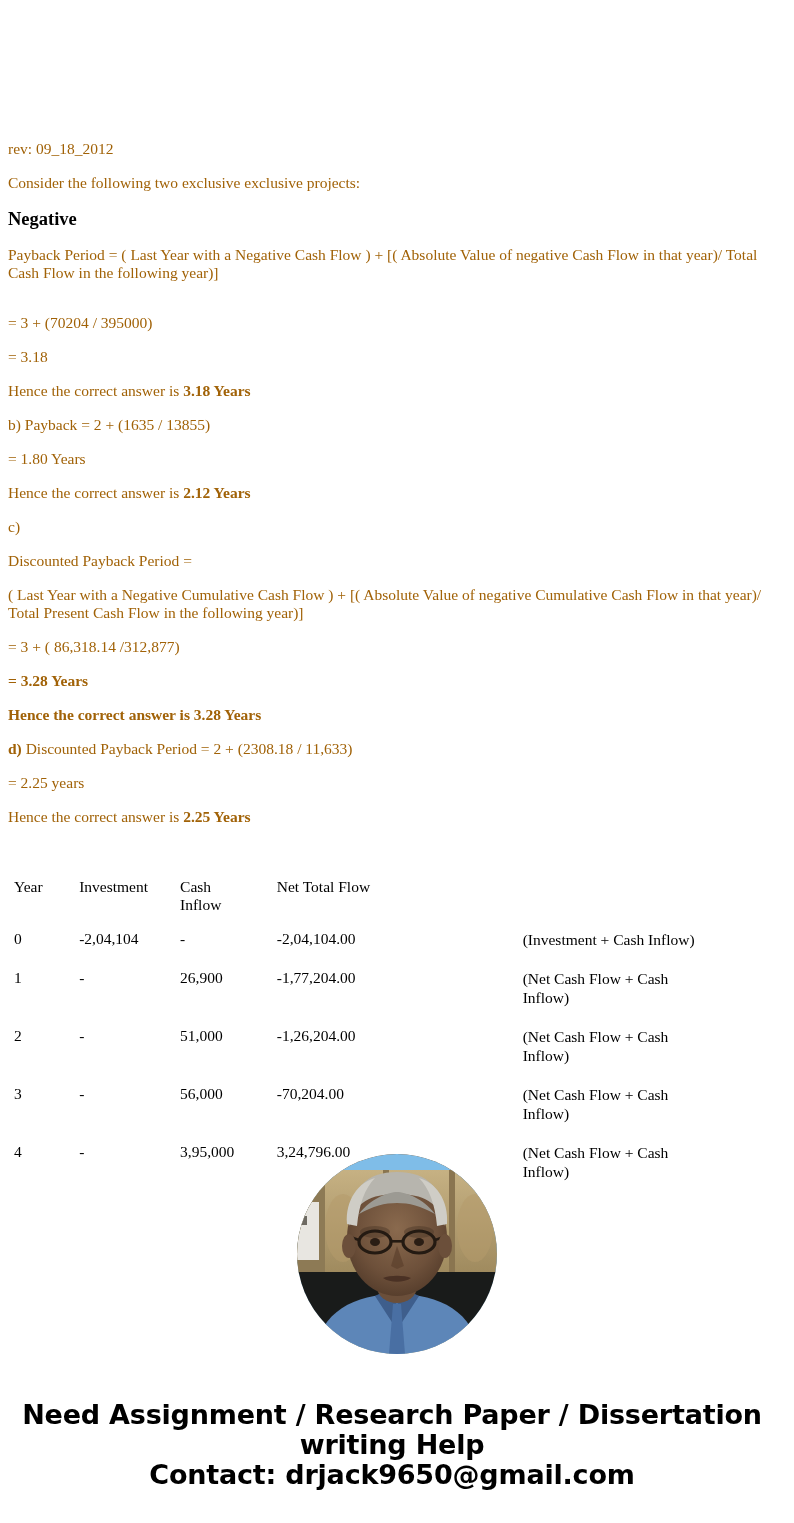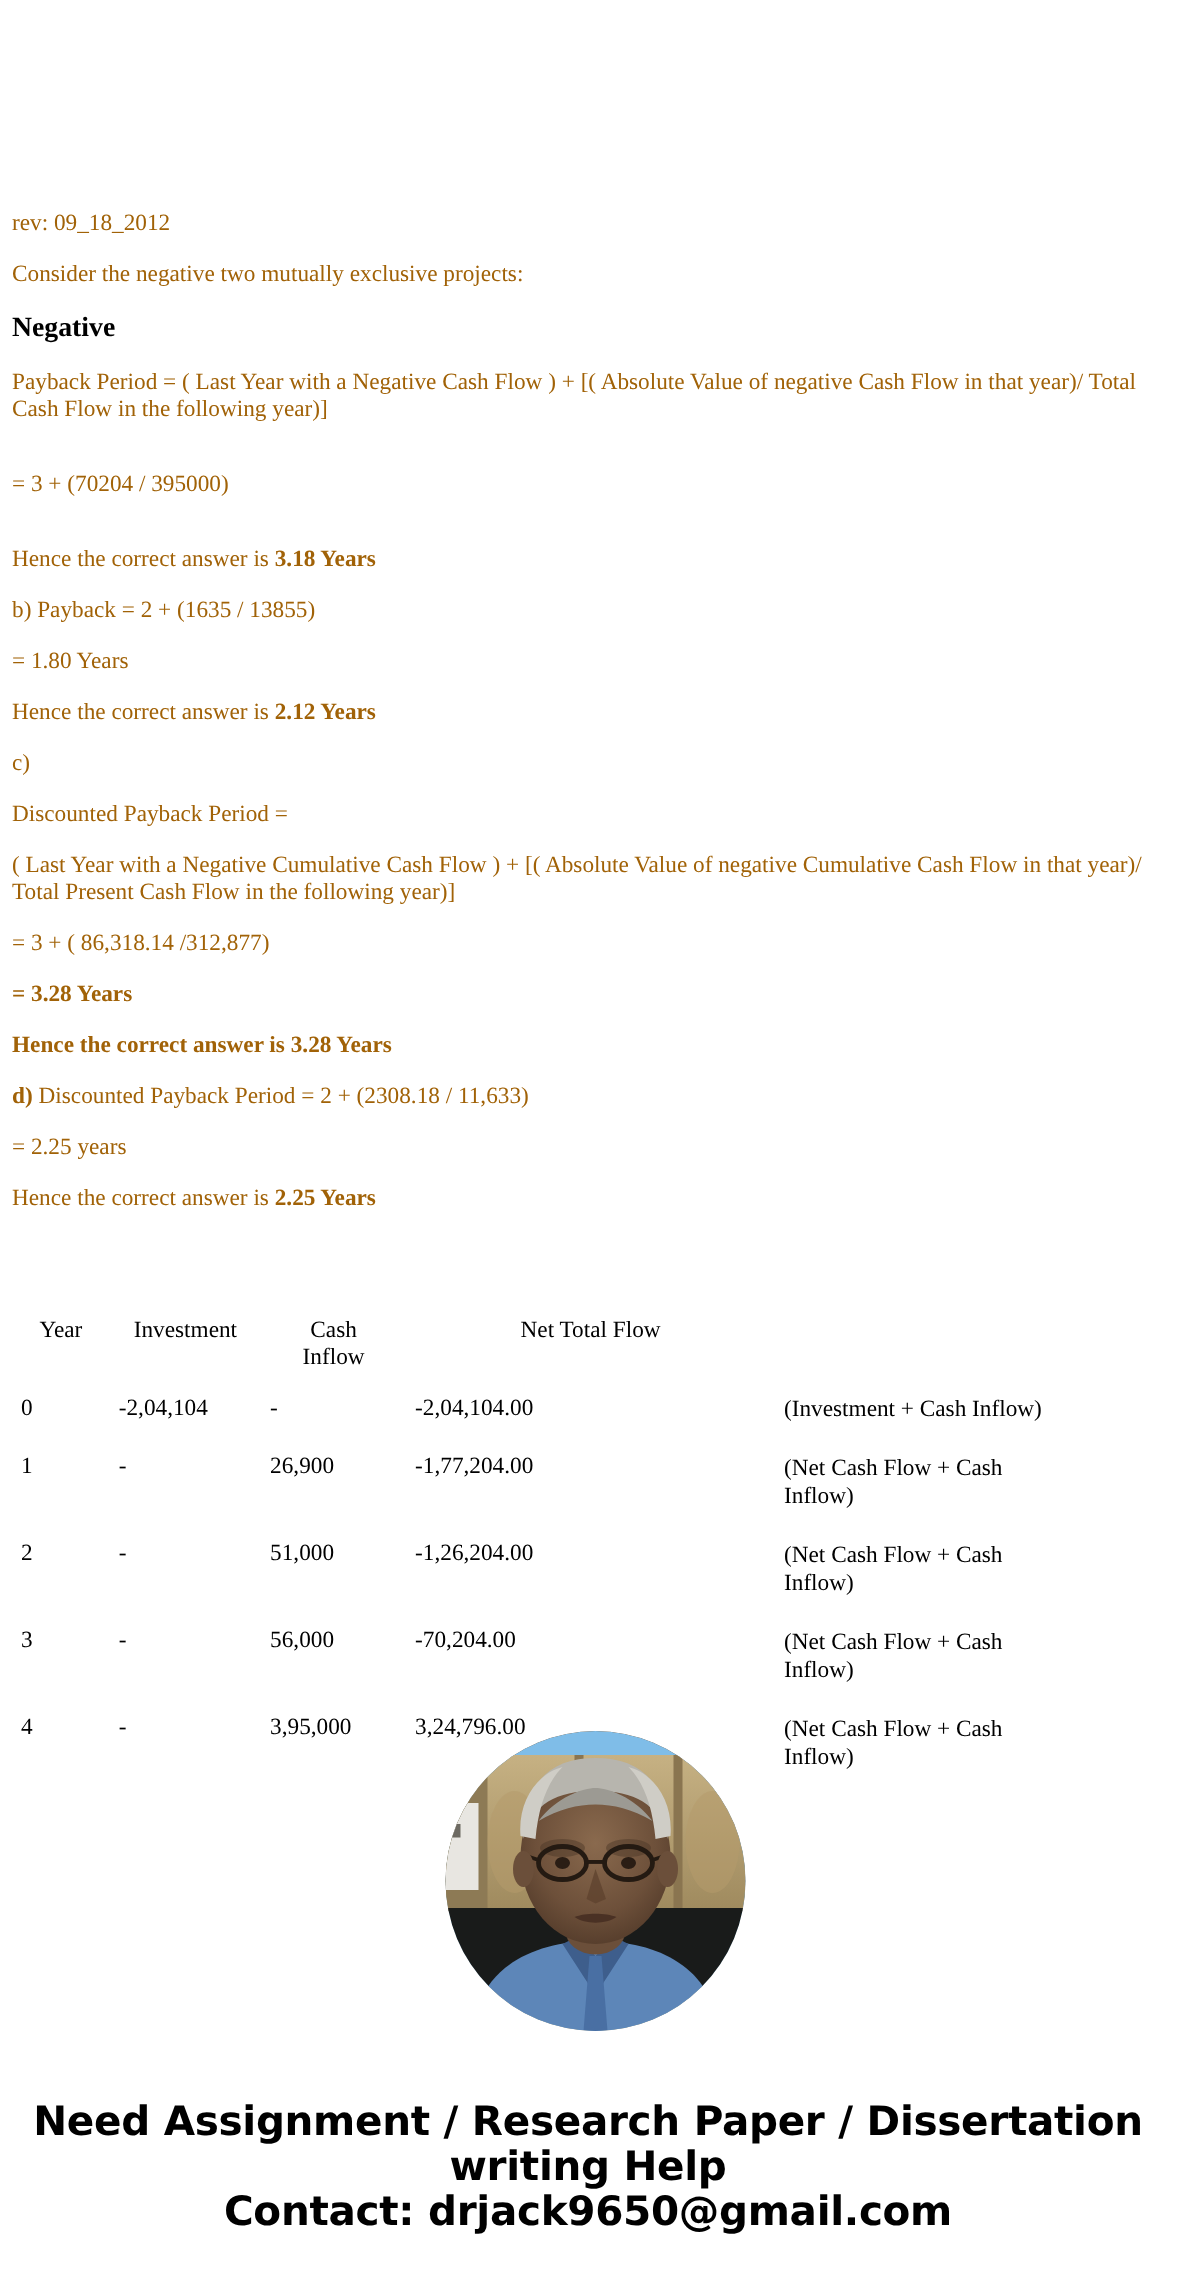--- a/index.html
+++ b/index.html
@@ -52,21 +52,21 @@
     position: absolute;
     left: 8px;
     top: 878px;
     width: 700px;
     border-collapse: collapse;
     font-size: 15.5px;
     line-height: 18px;
   }
   .cf-table th {
     font-weight: normal;
-    text-align: center;
+    text-align: left;
     vertical-align: top;
     padding: 0 6px 6px 6px;
   }
   .cf-table td {
     text-align: left;
     vertical-align: top;
     padding: 10px 6px 10px 6px;
   }
   .col-year   { width: 50px; }
   .col-inv    { width: 84px; }
@@ -114,34 +114,35 @@
 </head>
 <body>
 
 <div class="page">
 
   <div class="doc">
 
     <p class="para">rev: 09_18_2012</p>
     <div class="gap"></div>
 
-    <p class="para"> Consider the negative two mutually exclusive projects:</p>
+    <p class="para"> Consider the following two exclusive exclusive projects:</p>
     <div class="gap"></div>
 
     <h2 class="solution">Negative</h2>
     <div class="gap"></div>
 
     <p class="para">Payback Period = ( Last Year with a Negative Cash Flow ) + [( Absolute Value of negative Cash Flow in that year)/ Total Cash Flow in the following year)]</p>
     <div class="gap"></div>
 
     <div class="gap"></div>
 
     <p class="para">= 3 + (70204 / 395000)</p>
     <div class="gap"></div>
 
+    <p class="para">= 3.18</p>
     <div class="gap"></div>
 
     <p class="para"><span>Hence the correct answer is </span><b>3.18 Years</b></p>
     <div class="gap"></div>
 
     <p class="para">b) Payback = 2 + (1635 / 13855)</p>
     <div class="gap"></div>
 
     <p class="para">= 1.80 Years</p>
     <div class="gap"></div>

